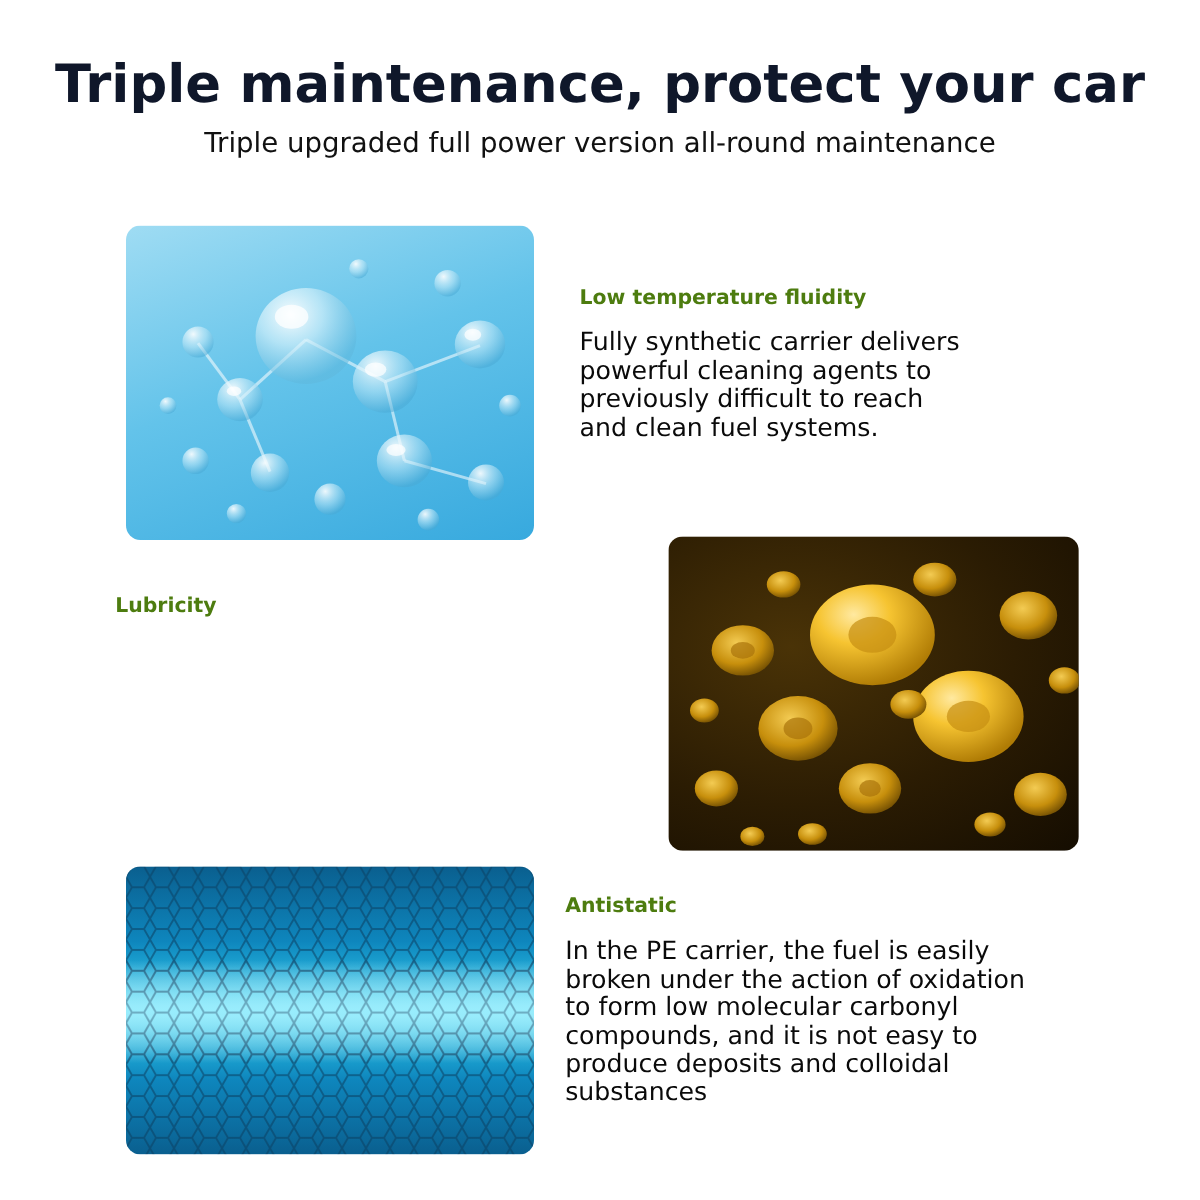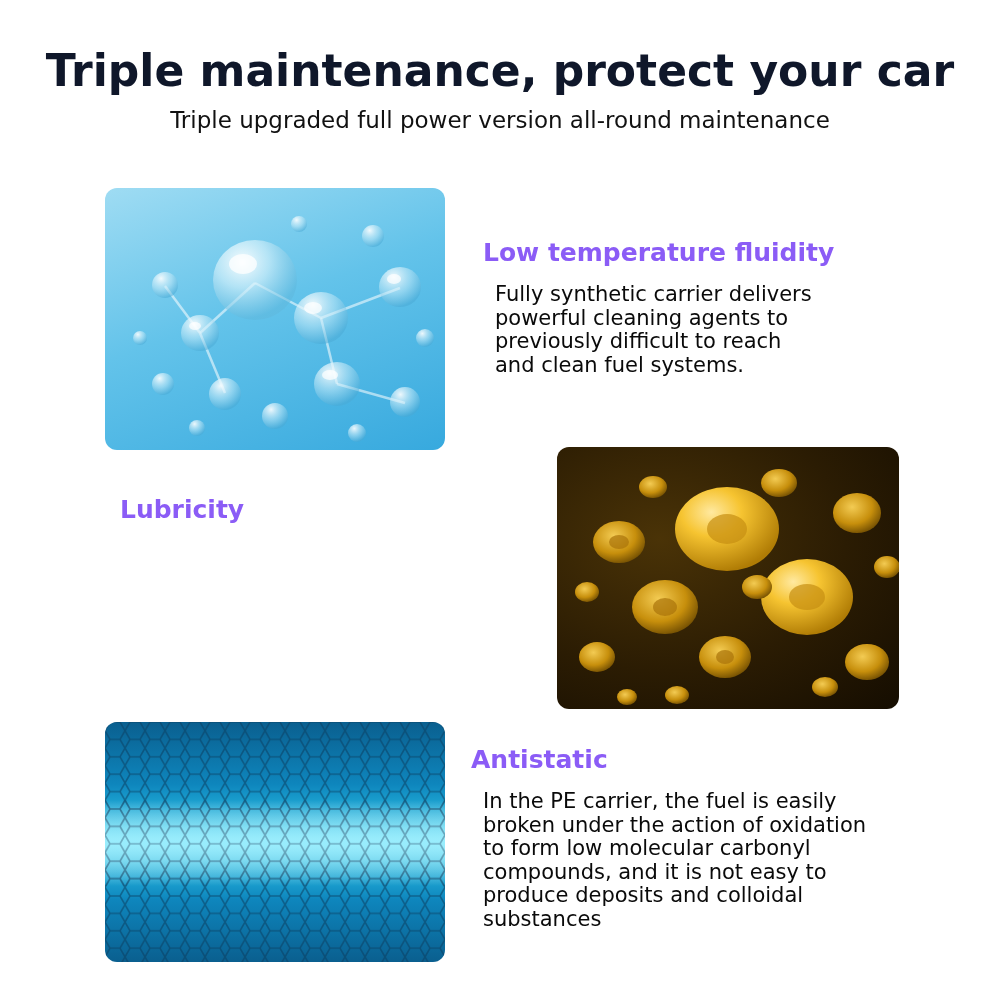--- a/index.html
+++ b/index.html
@@ -44,42 +44,42 @@
   }
   .feature-img {
     position: absolute;
     border-radius: 12px;
     overflow: hidden;
   }
   .feature-text {
     position: absolute;
   }
   .feature-title {
-    font-size: 25px;
+    font-size: 17px;
     font-weight: 700;
-    color: #8b5cf6;
+    color: #4d7c0f;
     margin: 0 0 16px 0;
     white-space: nowrap;
   }
   .feature-body {
     font-size: 21px;
     font-weight: 400;
     color: #0a0a0a;
     line-height: 1.12;
-    margin: 12px;
+    margin: 0;
     white-space: pre-line;
   }
 
   
   #block1-img { left: 105px; top: 188px; width: 340px; height: 262px; }
   #block1-text { left: 483px; top: 238px; width: 420px; }
 
   
   #block2-img { left: 557px; top: 447px; width: 342px; height: 262px; }
-  #block2-text { left: 120px; top: 495px; width: 400px; }
+  #block2-text { left: 96px; top: 495px; width: 400px; }
 
   
   #block3-img { left: 105px; top: 722px; width: 340px; height: 240px; }
   #block3-text { left: 471px; top: 745px; width: 440px; }
 
   
   .art-molecule {
     width: 100%;
     height: 100%;
     background: linear-gradient(160deg, #9fdcf3 0%, #63c3ea 45%, #37a9de 100%);

